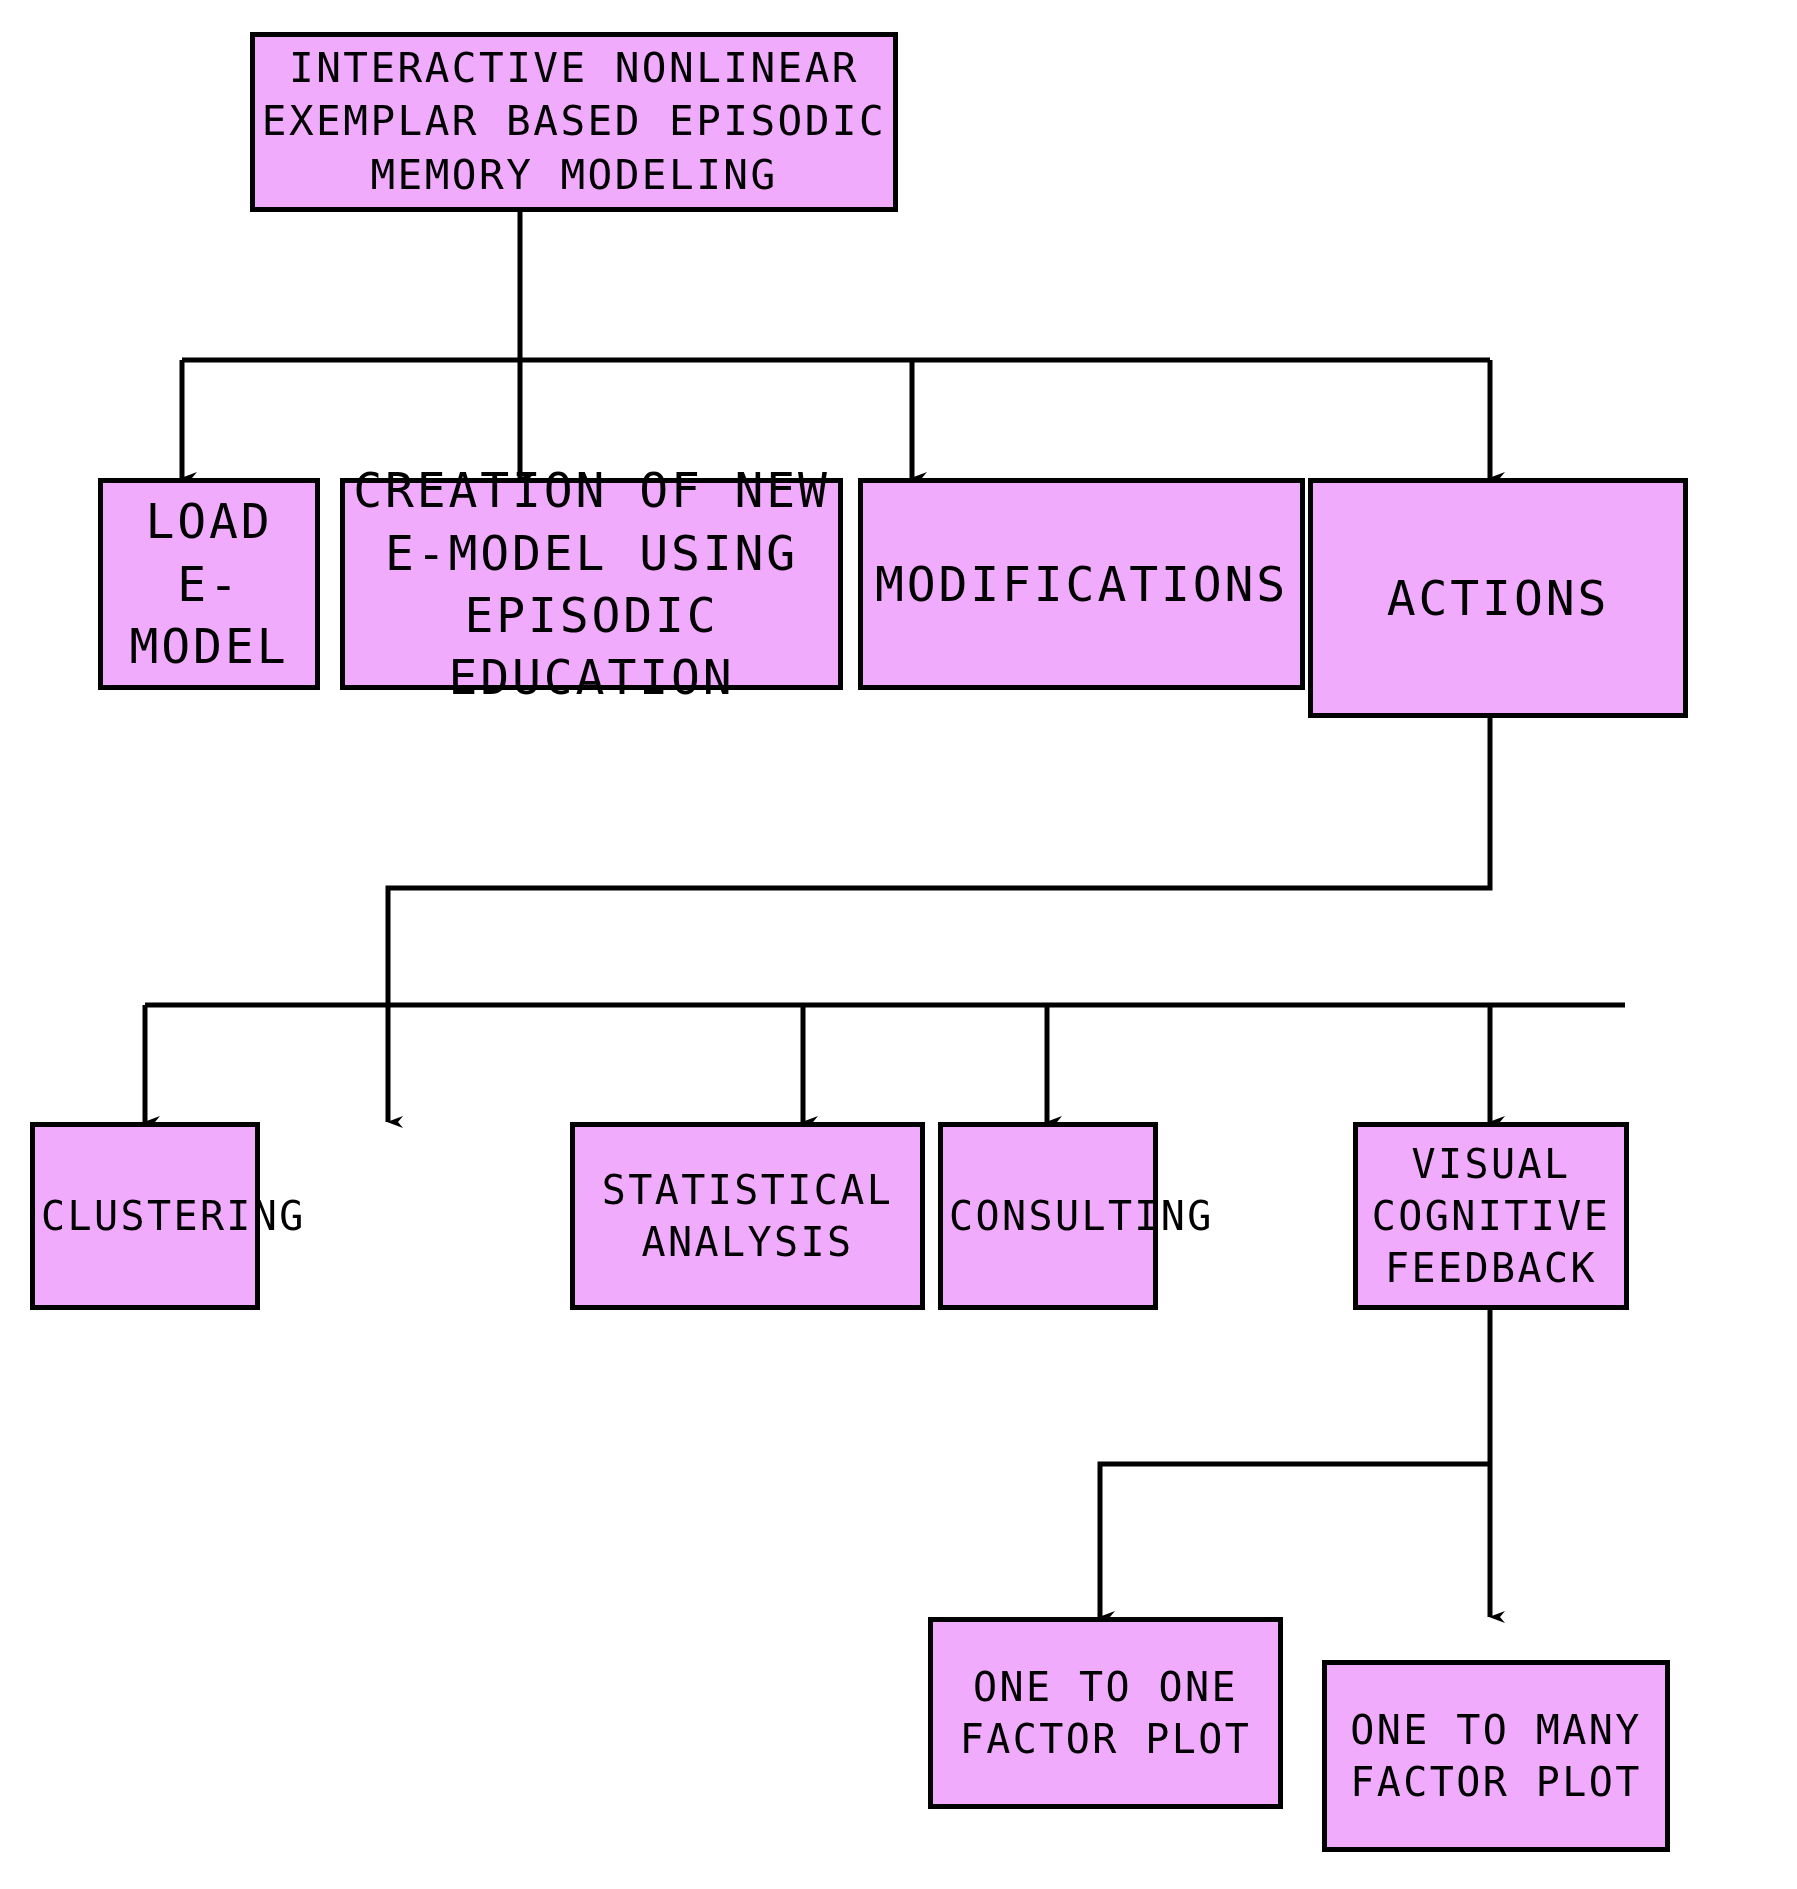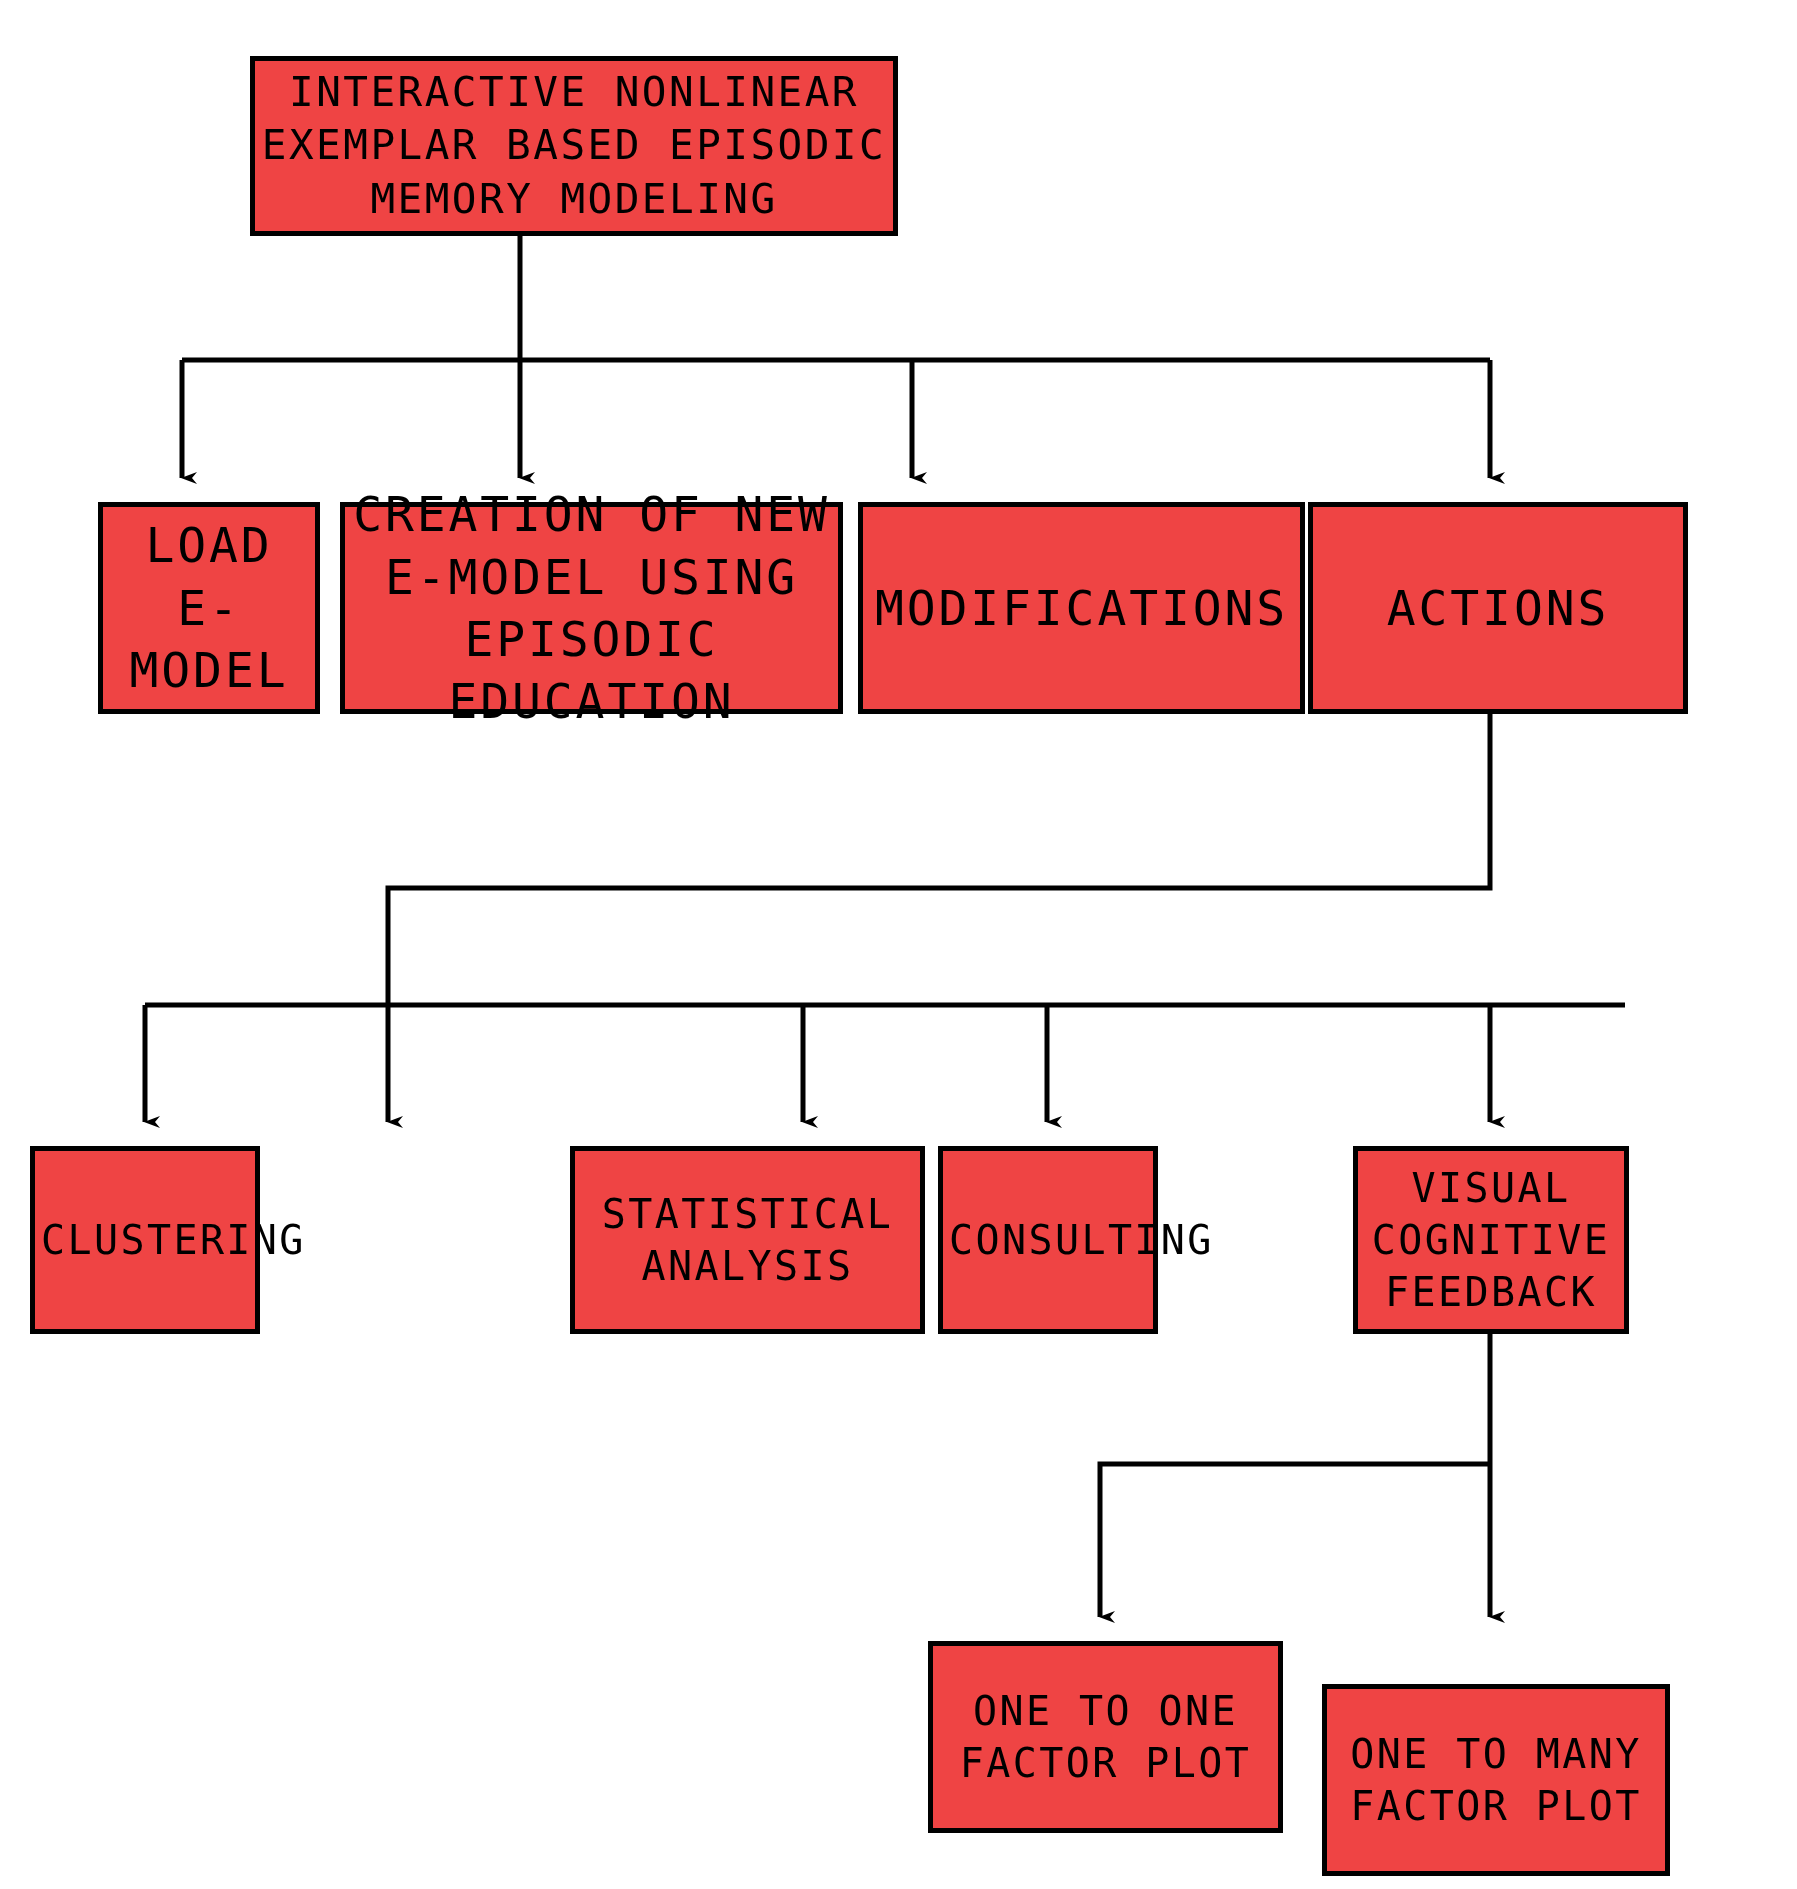--- a/index.html
+++ b/index.html
@@ -20,31 +20,30 @@
     left: 0;
     top: 0;
     width: 1797px;
     height: 1889px;
     pointer-events: none;
   }
   .node {
     position: absolute;
     box-sizing: border-box;
     border: 5px solid #000000;
-    background: #ef4444;
+    background: #f0abfc;
     display: flex;
     align-items: center;
     justify-content: center;
     text-align: center;
     color: #000000;
     line-height: 1.30;
     letter-spacing: 0.06em;
     white-space: pre-line;
     font-weight: 400;
-    margin-top: 24px;
   }
   .node .lbl {
     display: block;
     width: 100%;
     padding: 0 6px;
     box-sizing: border-box;
   }
   .fs-title { font-size: 41px; }
   .fs-big   { font-size: 48px; }
   .fs-mid   { font-size: 40px; }
@@ -100,21 +99,21 @@
   <div class="node fs-big" style="left:340px; top:478px; width:503px; height:212px;">
     <span class="lbl">CREATION OF NEW
 E-MODEL USING
 EPISODIC EDUCATION</span>
   </div>
 
   <div class="node fs-big" style="left:858px; top:478px; width:447px; height:212px;">
     <span class="lbl">MODIFICATIONS</span>
   </div>
 
-  <div class="node fs-big" style="left:1308px; top:478px; width:380px; height:212px;">
+  <div class="node fs-big" style="left:1308px; top:478px; width:380px; height:240px;">
     <span class="lbl">ACTIONS</span>
   </div>
 
   <div class="node fs-mid" style="left:30px; top:1122px; width:230px; height:188px;">
     <span class="lbl">CLUSTERING</span>
   </div>
 
 
   <div class="node fs-mid" style="left:570px; top:1122px; width:355px; height:188px;">
     <span class="lbl">STATISTICAL

